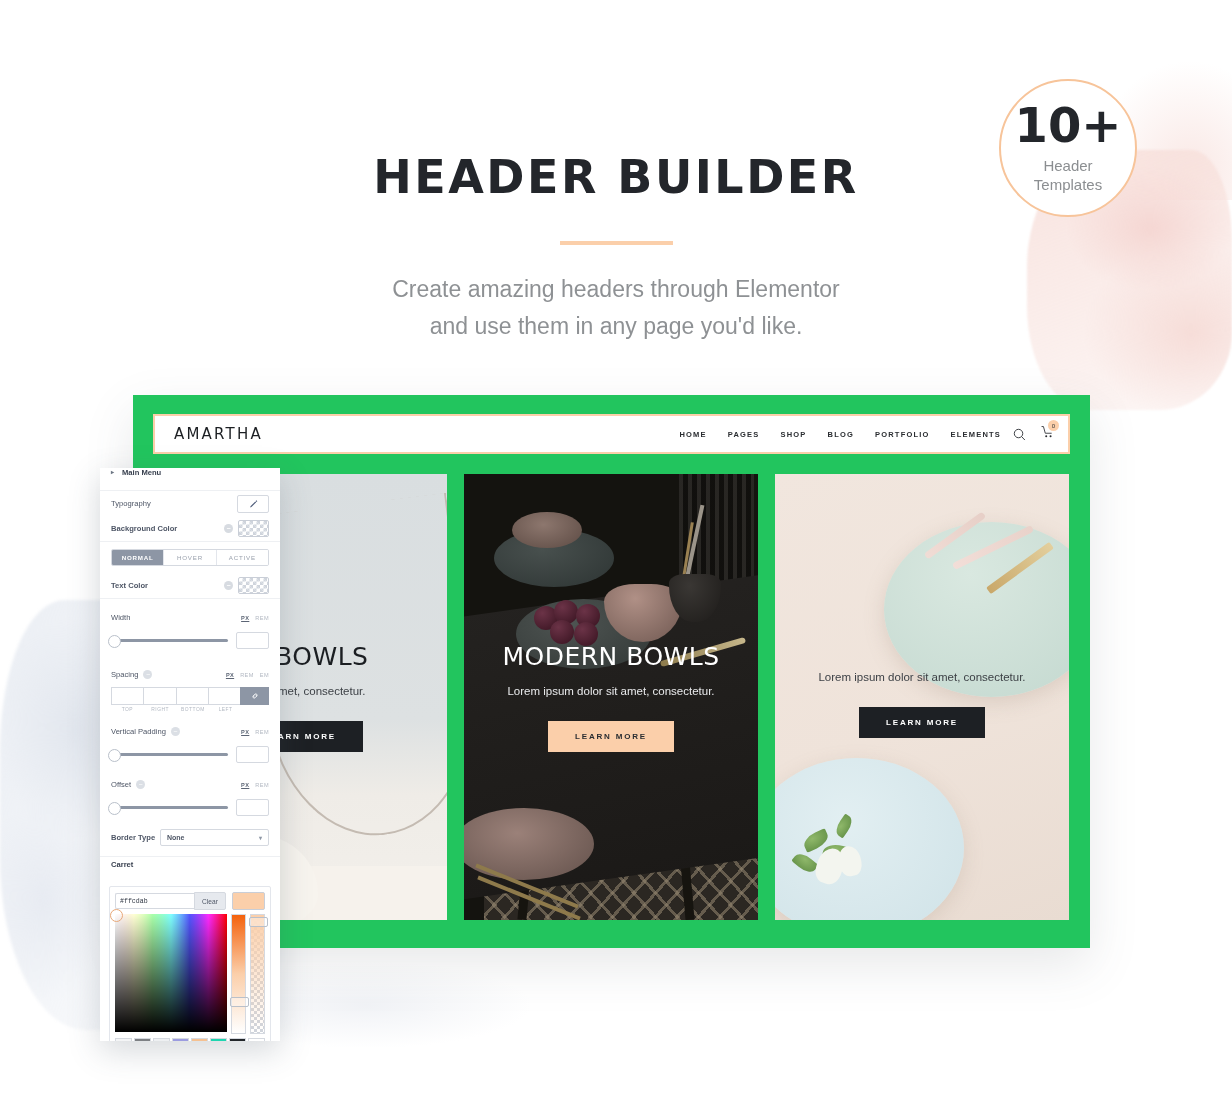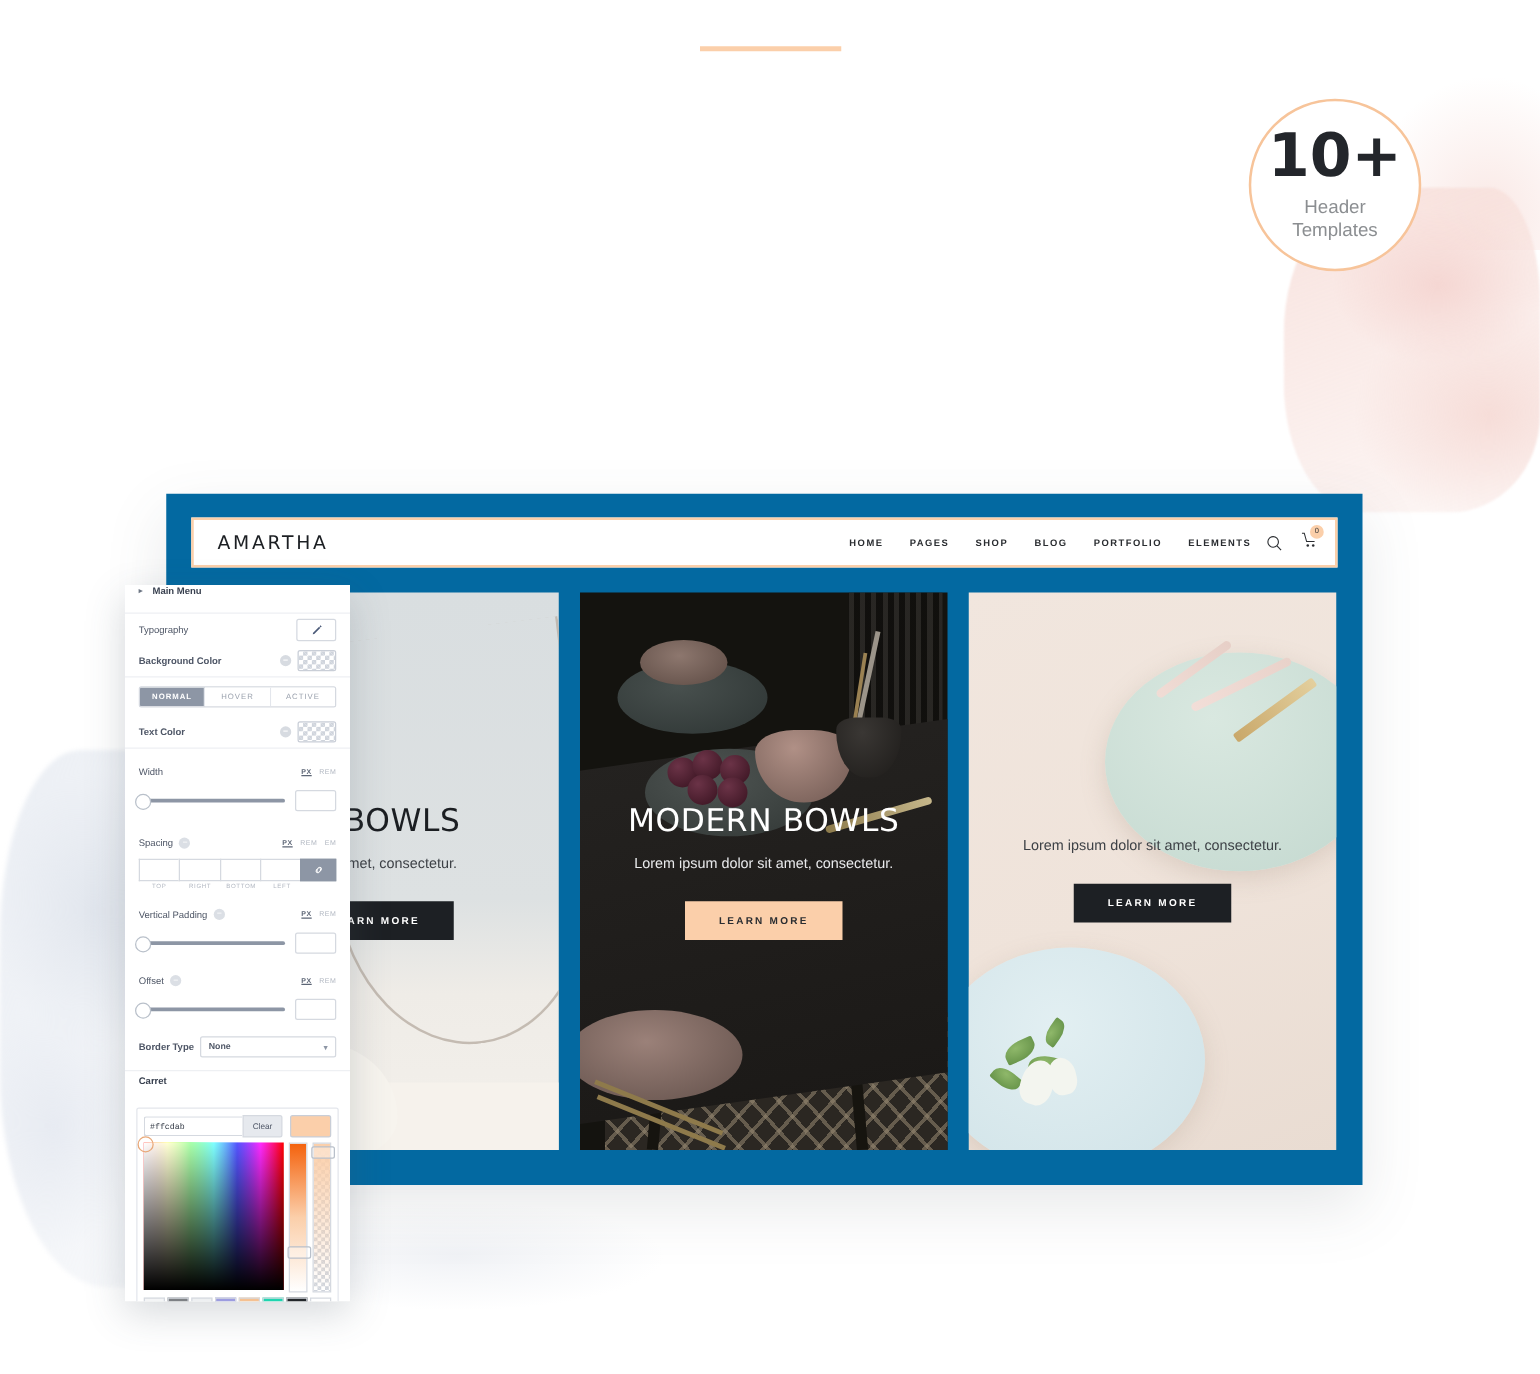--- a/index.html
+++ b/index.html
@@ -56,21 +56,21 @@
     display:flex;flex-direction:column;align-items:center;justify-content:center;
     box-sizing:border-box;
   }
   .badge-num{font-size:48px;font-weight:700;color:#23262b;line-height:1;font-family:"DejaVu Sans",sans-serif;}
   .badge-l1{font-size:15px;color:#8b8e91;margin-top:8px;line-height:1.25;}
   .badge-l2{font-size:15px;color:#8b8e91;line-height:1.25;}
 
   
   .mock{
     position:absolute;left:133px;top:395px;width:957px;height:553px;
-    background:#0369a1;
+    background:#22c55e;
     box-shadow:0 18px 46px rgba(80,85,95,.13);
   }
   .navbar{
     position:absolute;left:20px;top:19px;width:917px;height:40px;
     border:2px solid #fbcfaa;box-sizing:border-box;background:#fff;
     display:flex;align-items:center;
   }
   .logo{
     margin-left:19px;font-size:15px;letter-spacing:2.2px;color:#1c1f23;
     font-family:"DejaVu Sans",sans-serif;font-weight:400;
@@ -282,21 +282,26 @@
 </style>
 </head>
 <body>
 
 <div class="brush-right2"></div>
 <div class="brush-right"></div>
 <div class="brush-left"></div>
 <div class="brush-bottom"></div>
 
 <div class="hero">
+  <h1>HEADER BUILDER</h1>
   <div class="hero-rule"></div>
+  <p>
+    <span>Create amazing headers through Elementor</span><br>
+    <span>and use them in any page you'd like.</span>
+  </p>
 </div>
 
 <div class="badge">
   <div class="badge-num">10+</div>
   <div class="badge-l1">Header</div>
   <div class="badge-l2">Templates</div>
 </div>
 
 <div class="mock">
 

